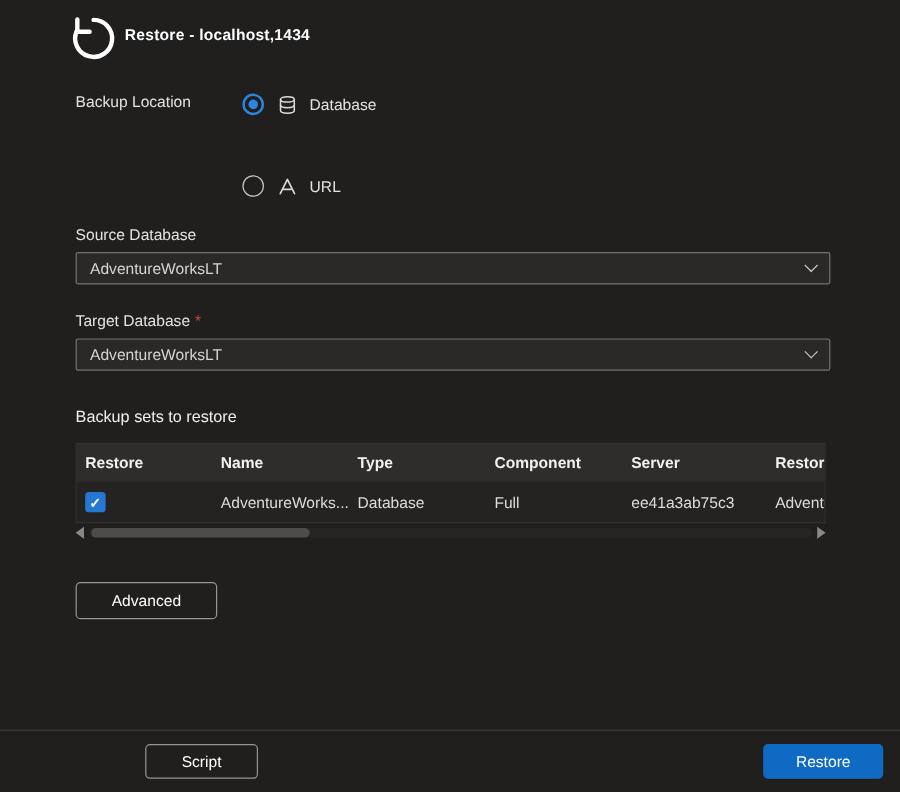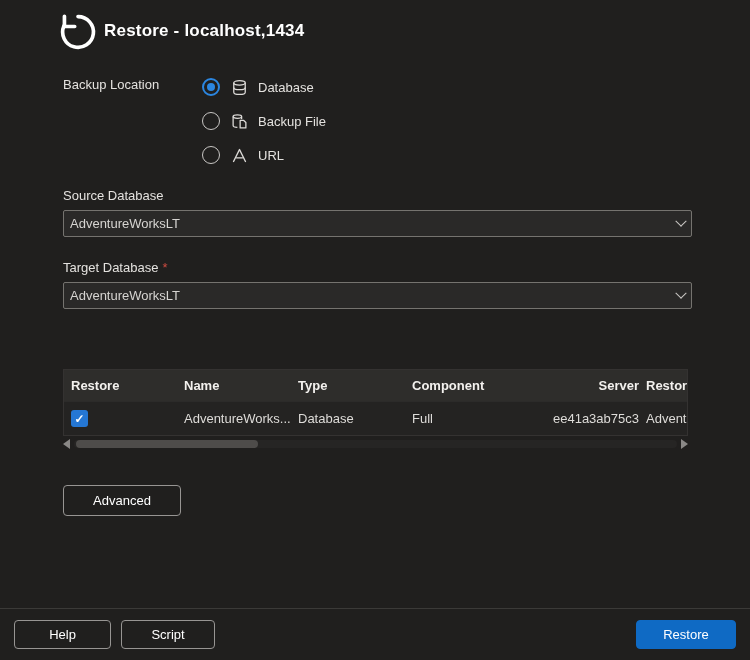--- a/index.html
+++ b/index.html
@@ -8,21 +8,21 @@
     background: #201f1e;
     font-family: "Liberation Sans", sans-serif;
     color: #e4e2df;
     overflow: hidden;
   }
   .dialog { position: relative; width: 750px; height: 660px; background: #201f1e; }
   .abs { position: absolute; }
 
   
   .header-icon { left: 56px; top: 10px; width: 44px; height: 44px; }
-  .title { left: 104px; top: 21px; font-size: 17px; font-weight: bold; color: #ffffff; letter-spacing: .2px; }
+  .title { left: 104px; top: 21px; font-size: 13px; font-weight: bold; color: #ffffff; letter-spacing: .2px; }
 
   
   .field-label { font-size: 13px; color: #e4e2df; }
   .required { color: #cc4b41; margin-left: 4px; font-size: 13px; }
 
   
   .backup-location-label { left: 63px; top: 77px; }
   .radio-row { left: 202px; display: flex; align-items: center; gap: 10px; height: 22px; cursor: default; }
   .radio-row .opt-label { font-size: 13px; color: #e4e2df; }
   .radio-outer {
@@ -31,21 +31,21 @@
     flex: 0 0 auto;
   }
   .radio-outer.selected { border: 2px solid #2b86e0; }
   .radio-dot { width: 8px; height: 8px; border-radius: 50%; background: #2b86e0; }
   .opt-icon { width: 18px; height: 18px; flex: 0 0 auto; display: flex; align-items: center; justify-content: center; }
 
   
   .dropdown {
     left: 63px; width: 629px; height: 27px;
     background: #2a2928; border: 1px solid #75736f; border-radius: 2px;
-    display: flex; align-items: center; padding: 0 6px;
+    display: flex; align-items: center; padding: 0 11px;
     font-size: 13px; color: #d6d4d1; cursor: default;
   }
   .chevron {
     margin-left: auto; width: 8px; height: 8px;
     border-right: 1.6px solid #c9c7c4; border-bottom: 1.6px solid #c9c7c4;
     transform: rotate(45deg) translate(-2px, -2px);
   }
 
   .source-label { left: 63px; top: 188px; }
   .dropdown-source { top: 210px; }
@@ -55,21 +55,21 @@
   
   .backup-sets-title { left: 63px; top: 340px; font-size: 13.5px; color: #f1efec; }
   .grid { left: 63px; top: 369px; width: 625px; border: 1px solid #343231; }
   .grid-head { display: flex; align-items: center; height: 31px; background: #2e2d2b; font-size: 13px; font-weight: bold; color: #f3f1ee; }
   .grid-row { display: flex; align-items: center; height: 34px; background: #242322; font-size: 13px; color: #dedcd9; border-top: 1px solid #2c2b2a; }
   .col { overflow: hidden; white-space: nowrap; padding-left: 7px; }
   .col-restore { width: 113px; }
   .col-name { width: 114px; }
   .col-type { width: 114px; }
   .col-component { width: 114px; }
-  .col-server { width: 120px; text-align: right; }
+  .col-server { width: 120px; }
   .col-database { flex: 1; }
   .checkbox {
     width: 17px; height: 17px; border-radius: 3px; background: #2577d4;
     display: flex; align-items: center; justify-content: center;
     color: #ffffff; font-size: 12px; font-weight: bold; cursor: default;
   }
 
   
   .hscroll { left: 63px; top: 438px; width: 625px; height: 12px; display: flex; align-items: center; }
   .scroll-arrow-left { width: 0; height: 0; border-style: solid; border-width: 5px 7px 5px 0; border-color: transparent #8a8886 transparent transparent; }
@@ -117,32 +117,20 @@
     <span class="opt-icon">
       <svg viewBox="0 0 16 16" width="17" height="17">
         <ellipse cx="8" cy="3.6" rx="5.4" ry="2.1" fill="none" stroke="#dddbd8" stroke-width="1.2"></ellipse>
         <path d="M2.6 3.6 v8.8 c0 1.2 2.4 2.1 5.4 2.1 s5.4 -.9 5.4 -2.1 v-8.8" fill="none" stroke="#dddbd8" stroke-width="1.2"></path>
         <path d="M2.6 8 c0 1.2 2.4 2.1 5.4 2.1 s5.4 -.9 5.4 -2.1" fill="none" stroke="#dddbd8" stroke-width="1.2"></path>
       </svg>
     </span>
     <span class="opt-label">Database</span>
   </div>
 
-  <div class="abs radio-row" style="top:110px;">
-    <div class="radio-outer"></div>
-    <span class="opt-icon">
-      <svg viewBox="0 0 16 16" width="17" height="17">
-        <ellipse cx="6" cy="3.4" rx="4" ry="1.7" fill="none" stroke="#dddbd8" stroke-width="1.2"></ellipse>
-        <path d="M2 3.4 v8.4 c0 1 1.7 1.7 4 1.7" fill="none" stroke="#dddbd8" stroke-width="1.2"></path>
-        <path d="M10 3.4 v2.4" fill="none" stroke="#dddbd8" stroke-width="1.2"></path>
-        <path d="M8.6 7 h3.4 l2 2 v5 h-5.4 z" fill="none" stroke="#dddbd8" stroke-width="1.2" stroke-linejoin="round"></path>
-      </svg>
-    </span>
-    <span class="opt-label">Backup File</span>
-  </div>
 
   <div class="abs radio-row" style="top:144px;">
     <div class="radio-outer"></div>
     <span class="opt-icon">
       <svg viewBox="0 0 16 16" width="17" height="17">
         <path d="M2.4 13.6 L8 2.4 L13.6 13.6" fill="none" stroke="#dddbd8" stroke-width="1.3" stroke-linejoin="round" stroke-linecap="round"></path>
         <path d="M5.2 10.2 h5.6" fill="none" stroke="#dddbd8" stroke-width="1.3" stroke-linecap="round"></path>
       </svg>
     </span>
     <span class="opt-label">URL</span>
@@ -156,20 +144,21 @@
 
   <div class="abs target-label-wrap">
     <span class="field-label">Target Database</span>
     <span class="required">*</span>
   </div>
   <div class="abs dropdown dropdown-target">
     <span>AdventureWorksLT</span>
     <span class="chevron"></span>
   </div>
 
+  <div class="abs backup-sets-title">Backup sets to restore</div>
 
   <div class="abs grid">
     <div class="grid-head">
       <div class="col col-restore">Restore</div>
       <div class="col col-name">Name</div>
       <div class="col col-type">Type</div>
       <div class="col col-component">Component</div>
       <div class="col col-server">Server</div>
       <div class="col col-database">Restore</div>
     </div>
@@ -191,17 +180,16 @@
     <div class="scroll-arrow-left"></div>
     <div class="scroll-track">
       <div class="scroll-thumb"></div>
     </div>
     <div class="scroll-arrow-right"></div>
   </div>
 
   <div class="abs btn btn-advanced">Advanced</div>
 
   <div class="abs footer-divider"></div>
-  <div class="abs btn btn-help">Help</div>
   <div class="abs btn btn-script">Script</div>
   <div class="abs btn btn-primary btn-restore">Restore</div>
 
 </div>
 
 </body></html>

